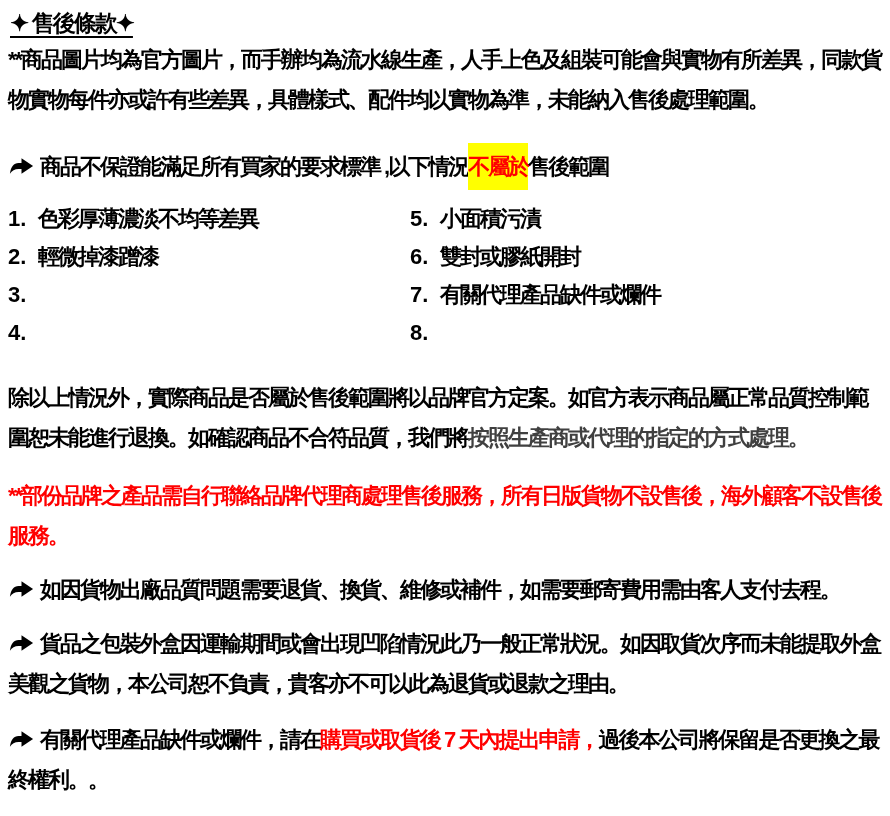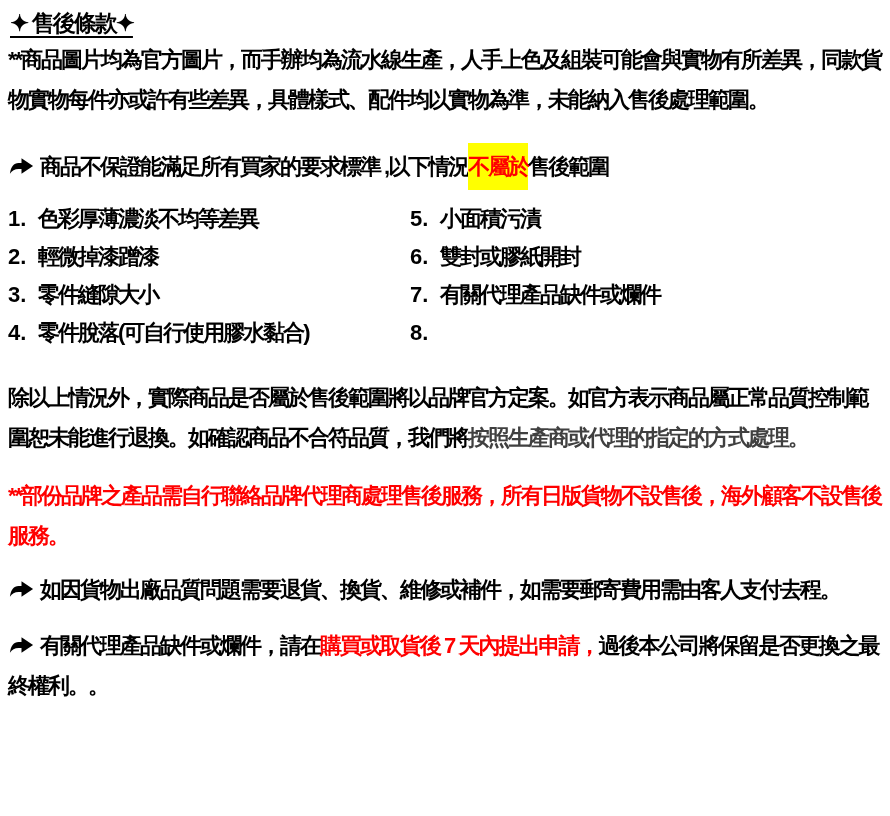--- a/index.html
+++ b/index.html
@@ -91,47 +91,50 @@
     <div class="ex-item">
         <span class="num">2.</span>
         <span>輕微掉漆蹭漆</span>
       </div>
     <div class="ex-item">
         <span class="num">6.</span>
         <span>雙封或膠紙開封</span>
       </div>
     <div class="ex-item">
         <span class="num">3.</span>
-        <span>零件縫隙大小</span>
       </div>
     <div class="ex-item">
         <span class="num">7.</span>
         <span>有關代理產品缺件或爛件</span>
       </div>
     <div class="ex-item">
         <span class="num">4.</span>
-        <span>零件脫落(可自行使用膠水黏合)</span>
       </div>
     <div class="ex-item">
         <span class="num">8.</span>
       </div>
   </div>
 
   <p class="policy">
     <span>除以上情況外，實際商品是否屬於售後範圍將以品牌官方定案。如官方表示商品屬正常品質控制範圍恕未能進行退換。如確認商品不合符品質，我們將</span><span class="gray">按照生產商或代理的指定的方式處理。</span>
   </p>
 
   <p class="red-notice">**部份品牌之產品需自行聯絡品牌代理商處理售後服務，所有日版貨物不設售後，海外顧客不設售後服務。</p>
 
   <p class="note n1">
     <svg class="arrow" viewBox="0 0 28 18" xmlns="http://www.w3.org/2000/svg">
         <path d="M2 17 C3 10 6 6 11 6 L14 6 L14 1 L26 9 L14 17 L14 12 L11 12 C7 12 4 14 2 17 Z" fill="#000"></path>
       </svg><span>如因貨物出廠品質問題需要退貨、換貨、維修或補件，如需要郵寄費用需由客人支付去程。</span>
   </p>
 
+  <p class="note n2">
+    <svg class="arrow" viewBox="0 0 28 18" xmlns="http://www.w3.org/2000/svg">
+        <path d="M2 17 C3 10 6 6 11 6 L14 6 L14 1 L26 9 L14 17 L14 12 L11 12 C7 12 4 14 2 17 Z" fill="#000"></path>
+      </svg><span>貨品之包裝外盒因運輸期間或會出現凹陷情況此乃一般正常狀況。如因取貨次序而未能提取外盒美觀之貨物，本公司恕不負責，貴客亦不可以此為退貨或退款之理由。</span>
+  </p>
 
   <p class="note n3">
     <svg class="arrow" viewBox="0 0 28 18" xmlns="http://www.w3.org/2000/svg">
         <path d="M2 17 C3 10 6 6 11 6 L14 6 L14 1 L26 9 L14 17 L14 12 L11 12 C7 12 4 14 2 17 Z" fill="#000"></path>
       </svg><span>有關代理產品缺件或爛件，請在</span><span class="red-underline">購買或取貨後 7 天內提出申請</span><span class="red-plain">，</span><span>過後本公司將保留是否更換之最終權利。。</span>
   </p>
 
 </div>
 
 </body></html>

